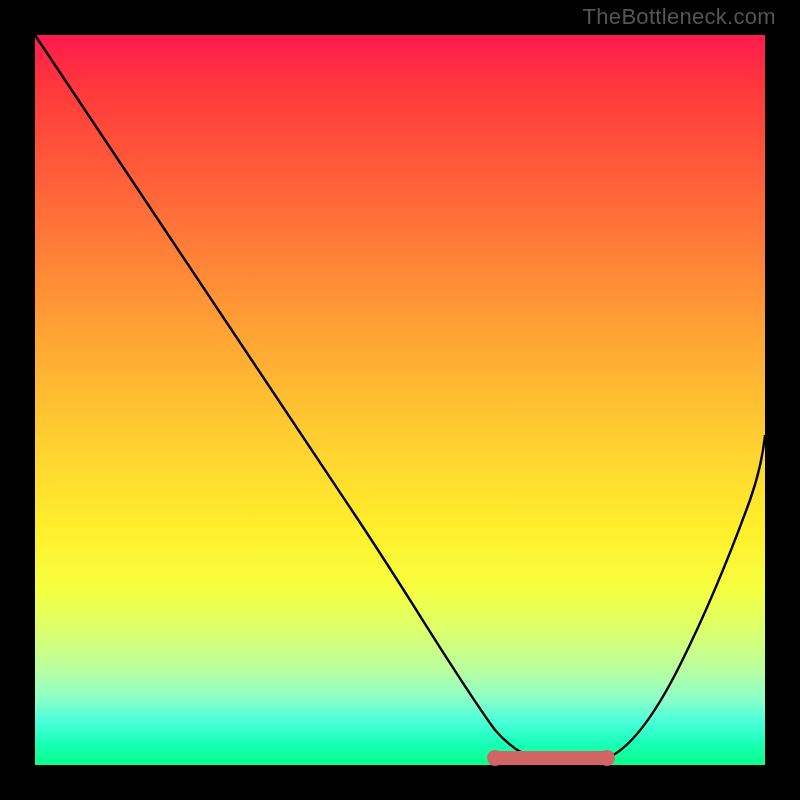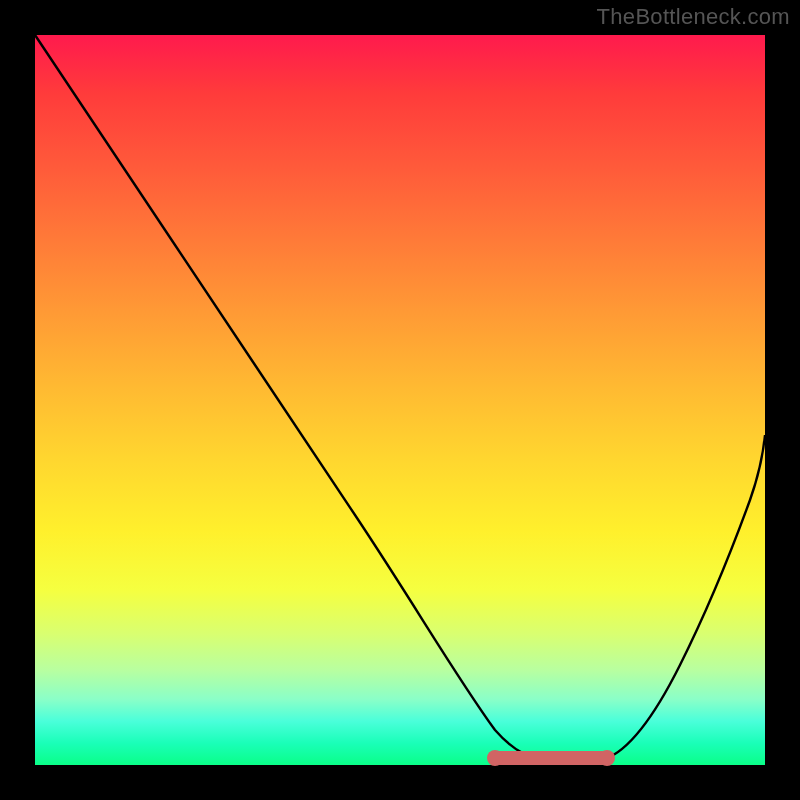--- a/index.html
+++ b/index.html
@@ -7,21 +7,21 @@
     width: 800px;
     height: 800px;
     background: #000;
     position: relative;
     font-family: Arial, sans-serif;
     overflow: hidden;
   }
   .watermark {
     position: absolute;
     top: 4px;
-    right: 10px;
+    right: 24px;
     color: #555;
     font-size: 22px;
     font-weight: 500;
     z-index: 10;
     letter-spacing: 0.3px;
   }
   .plot-area {
     position: absolute;
     left: 35px;
     top: 35px;

